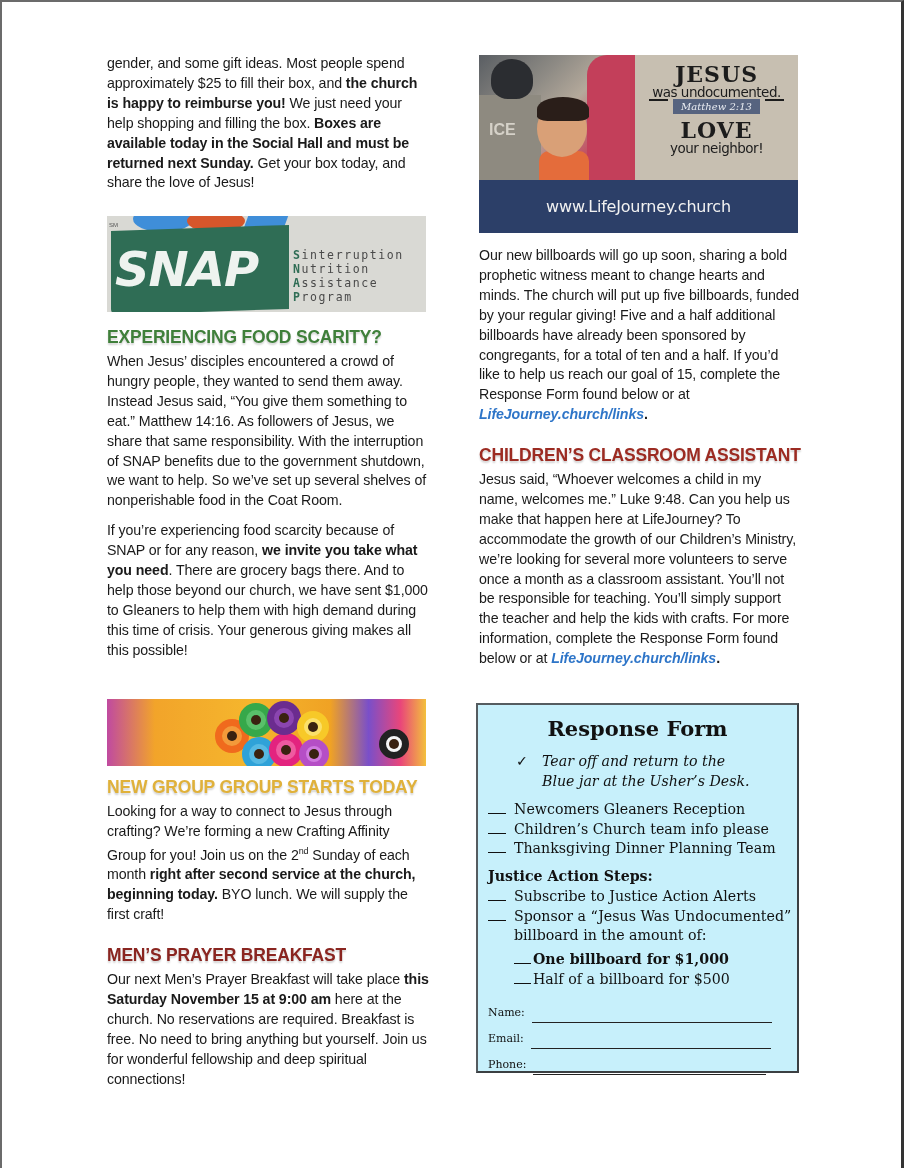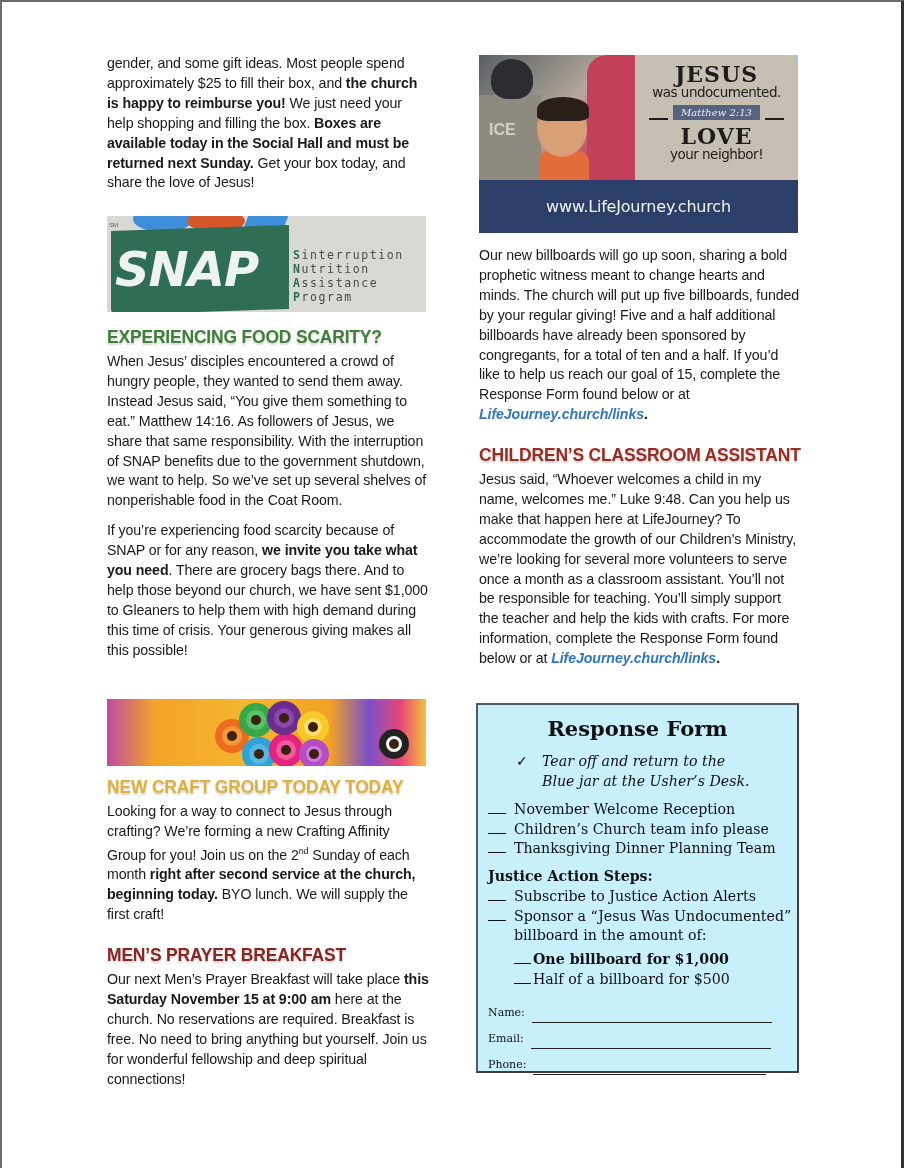--- a/index.html
+++ b/index.html
@@ -45,21 +45,21 @@
   .bb-helmet { position:absolute; left:12px; top:4px; width:42px; height:40px; background:#2b2d31; border-radius:50% 50% 40% 40%; }
   .bb-uniform { position:absolute; left:0; top:40px; width:62px; height:85px; background:#8e8a80; }
   .bb-ice { position:absolute; left:10px; top:66px; font-weight:bold; font-size:16px; color:#d5d1c8; font-family:"Liberation Sans", sans-serif; }
   .bb-baby { position:absolute; left:58px; top:46px; width:50px; height:56px; background:#d9a077; border-radius:50%; }
   .bb-hair { position:absolute; left:58px; top:42px; width:52px; height:24px; background:#2a1e19; border-radius:50% 50% 20% 20%; }
   .bb-shirt { position:absolute; left:60px; top:96px; width:50px; height:30px; background:#e46c3b; border-radius:10px 10px 0 0; }
   .bb-woman { position:absolute; left:108px; top:0; width:48px; height:125px; background:#c33f5a; border-radius:20px 0 0 0; }
   .bb-text { position:absolute; left:156px; top:0; width:163px; height:133px; text-align:center; color:#1c1c1c; }
   .bb-jesus { font-family:"DejaVu Serif", serif; font-weight:bold; font-size:22px; line-height:22px; margin-top:8px; letter-spacing:1px; }
   .bb-was { font-family:"DejaVu Sans", sans-serif; font-size:13.5px; line-height:14px; letter-spacing:-0.5px; }
-  .bb-matt-row { display:flex; align-items:flex-end; justify-content:center; margin-top:6px; gap:5px; }
+  .bb-matt-row { display:flex; align-items:flex-start; justify-content:center; gap:5px; }
   .bb-dash { width:19px; height:2px; background:#1c1c1c; }
   .bb-matt { background:#56637f; color:#e9ecf2; font-family:"DejaVu Serif", serif; font-style:italic; font-size:10px; padding:1px 8px; line-height:13px; }
   .bb-love { font-family:"DejaVu Serif", serif; font-weight:bold; font-size:22px; line-height:22px; margin-top:5px; letter-spacing:1px; }
   .bb-neighbor { font-family:"DejaVu Sans", sans-serif; font-size:13.5px; line-height:14px; letter-spacing:-0.5px; }
   .bb-footer { position:absolute; left:0; top:125px; width:319px; height:53px; background:#2c3f68; color:#f1f1f1;
                text-align:center; font-family:"DejaVu Sans", sans-serif; font-size:16px; line-height:53px; letter-spacing:-0.2px; }
 
   
   .form { position:absolute; left:476px; top:703px; width:323px; height:370px; box-sizing:border-box;
           background:#c7f0fb; border:2px solid #555c60; border-right-color:#3b3f42; border-bottom-color:#3b3f42;
@@ -114,21 +114,21 @@
   <div class="spool" style="left:135px; top:38px; width:34px; height:34px; border-color:#2fa2d8; background:#56b9e3;"></div>
   <div class="spool" style="left:132px; top:4px; width:34px; height:34px; border-color:#36a84a; background:#59c06a;"></div>
   <div class="spool" style="left:162px; top:34px; width:34px; height:34px; border-color:#e3237f; background:#ef5aa0;"></div>
   <div class="spool" style="left:160px; top:2px; width:34px; height:34px; border-color:#6b2c8f; background:#8b45b0;"></div>
   <div class="spool" style="left:190px; top:12px; width:32px; height:32px; border-color:#f7c928; background:#fbe06a;"></div>
   <div class="spool" style="left:192px; top:40px; width:30px; height:30px; border-color:#b54ec6; background:#d07ae0;"></div>
   <div class="spool" style="left:272px; top:30px; width:30px; height:30px; border-color:#222; background:#f6f6f6;"></div>
 </div>
 
 <div class="col" style="left:107px; top:776px; width:322px;">
-  <h2 class="head gold">NEW CRAFT GROUP TODAY TODAY</h2>
+  <h2 class="head gold">NEW GROUP GROUP STARTS TODAY</h2>
   <p class="body" style="margin-top:4px;"><span>Looking for a way to connect to Jesus through crafting?  We’re forming a new Crafting Affinity Group for you!  Join us on the 2</span><sup style="font-size:9px;">nd</sup><span> Sunday of each month </span><b>right after second service at the church, beginning today.</b><span>  BYO lunch.  We will supply the first craft!</span></p>
 </div>
 
 <div class="col" style="left:107px; top:944px; width:322px;">
   <h2 class="head darkred">MEN’S PRAYER BREAKFAST</h2>
   <p class="body" style="margin-top:4px;"><span>Our next Men’s Prayer Breakfast will take place </span><b>this Saturday November 15 at 9:00 am</b><span> here at the church.  No reservations are required.  Breakfast is free.  No need to bring anything but yourself.  Join us for wonderful fellowship and deep spiritual connections!</span></p>
 </div>
 
 <div class="billboard">
   <div class="bb-photo">
@@ -163,21 +163,21 @@
   <p class="body" style="margin-top:4px;"><span>Jesus said, “Whoever welcomes a child in my name, welcomes me.” Luke 9:48.  Can you help us make that happen here at LifeJourney?  To accommodate the growth of our Children’s Ministry, we’re looking for several more volunteers to serve once a month as a classroom assistant.  You’ll not be responsible for teaching.  You’ll simply support the teacher and help the kids with crafts.  For more information, complete the Response Form found below or at </span><span class="link">LifeJourney.church/links</span><b>.</b></p>
 </div>
 
 <div class="form">
   <div class="form-title">Response Form</div>
   <div class="form-note">
     <span class="check">✓</span><span>Tear off and return to the</span><br>
     <span class="indent">Blue jar at the Usher’s Desk.</span>
   </div>
 
-  <div class="f-line" style="top:95px;"><span class="blank"></span><span>November Welcome Reception</span></div>
+  <div class="f-line" style="top:95px;"><span class="blank"></span><span>Newcomers Gleaners Reception</span></div>
   <div class="f-line" style="top:114.5px;"><span class="blank"></span><span>Children’s Church team info please</span></div>
   <div class="f-line" style="top:134px;"><span class="blank"></span><span>Thanksgiving Dinner Planning Team</span></div>
 
   <div class="f-line f-bold" style="top:162px;">Justice Action Steps:</div>
   <div class="f-line" style="top:182px;"><span class="blank"></span><span>Subscribe to Justice Action Alerts</span></div>
   <div class="f-line" style="top:201.5px;"><span class="blank"></span><span>Sponsor a “Jesus Was Undocumented”</span></div>
   <div class="f-line" style="top:221px; left:36px;">billboard in the amount of:</div>
 
   <div class="f-line" style="top:245px; left:36px;font-weight:bold;"><span class="blank sm"></span><span>One billboard for $1,000</span></div>
   <div class="f-line" style="top:264.5px; left:36px;"><span class="blank sm"></span><span>Half of a billboard for $500</span></div>

